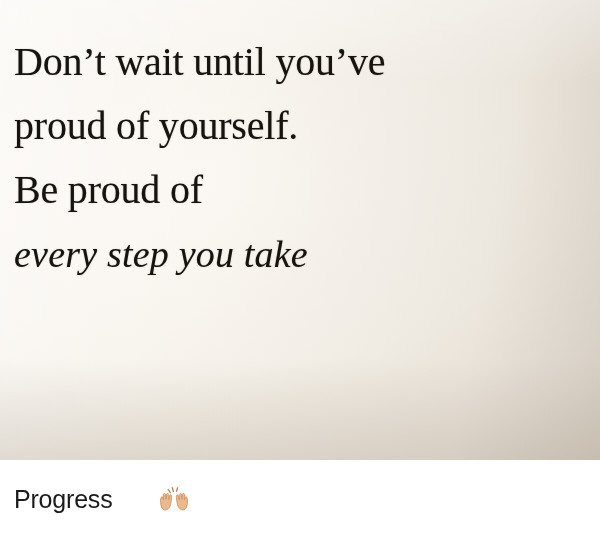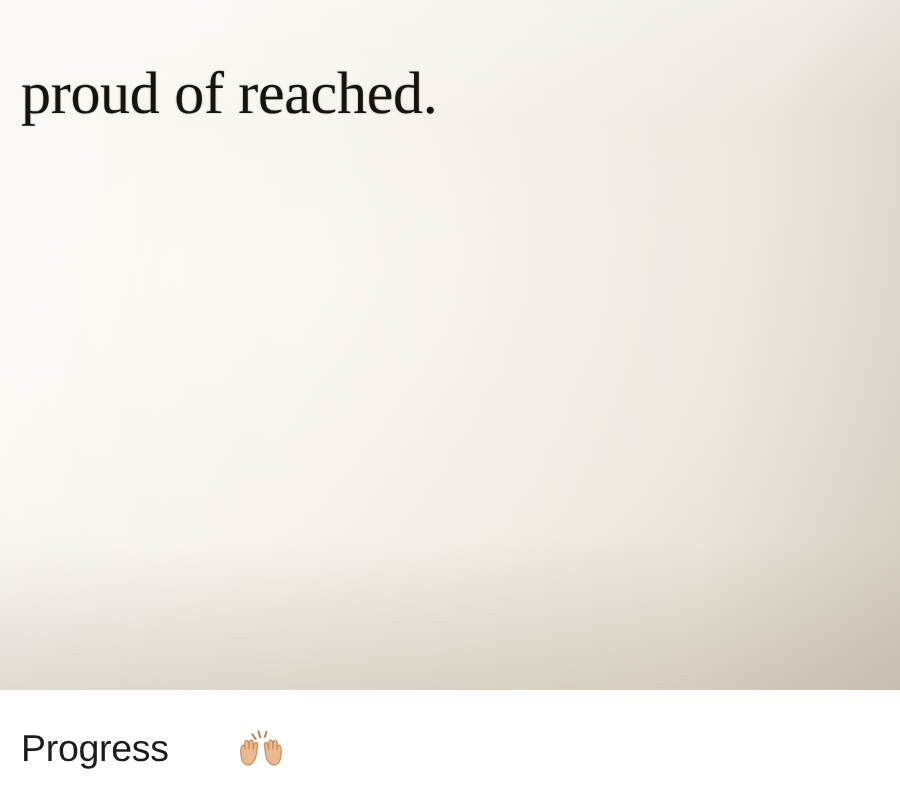--- a/index.html
+++ b/index.html
@@ -91,21 +91,24 @@
     margin-left: 2px;
   }
 </style>
 </head>
 <body>
 
 <div class="meme">
 
   <div class="quote-image">
     <div class="quote-text">
-      <div class="quote-line">proud of reached.</div>
+      <div class="quote-line">Don’t wait until you’ve</div>
+      <div class="quote-line">proud of yourself.</div>
+      <div class="quote-line">Be proud of</div>
+      <div class="quote-line italic">every step you take</div>
     </div>
   </div>
 
   <div class="caption-bar">
     <span class="caption-text">Progress</span>
     <span class="hands-icon">
       <svg width="32" height="30" viewBox="0 0 32 30" xmlns="http://www.w3.org/2000/svg" aria-hidden="true">
 
         <g stroke="#b08a5e" stroke-width="1.4" stroke-linecap="round">
           <line x1="15.5" y1="6.5" x2="14.3" y2="2.6"></line>

